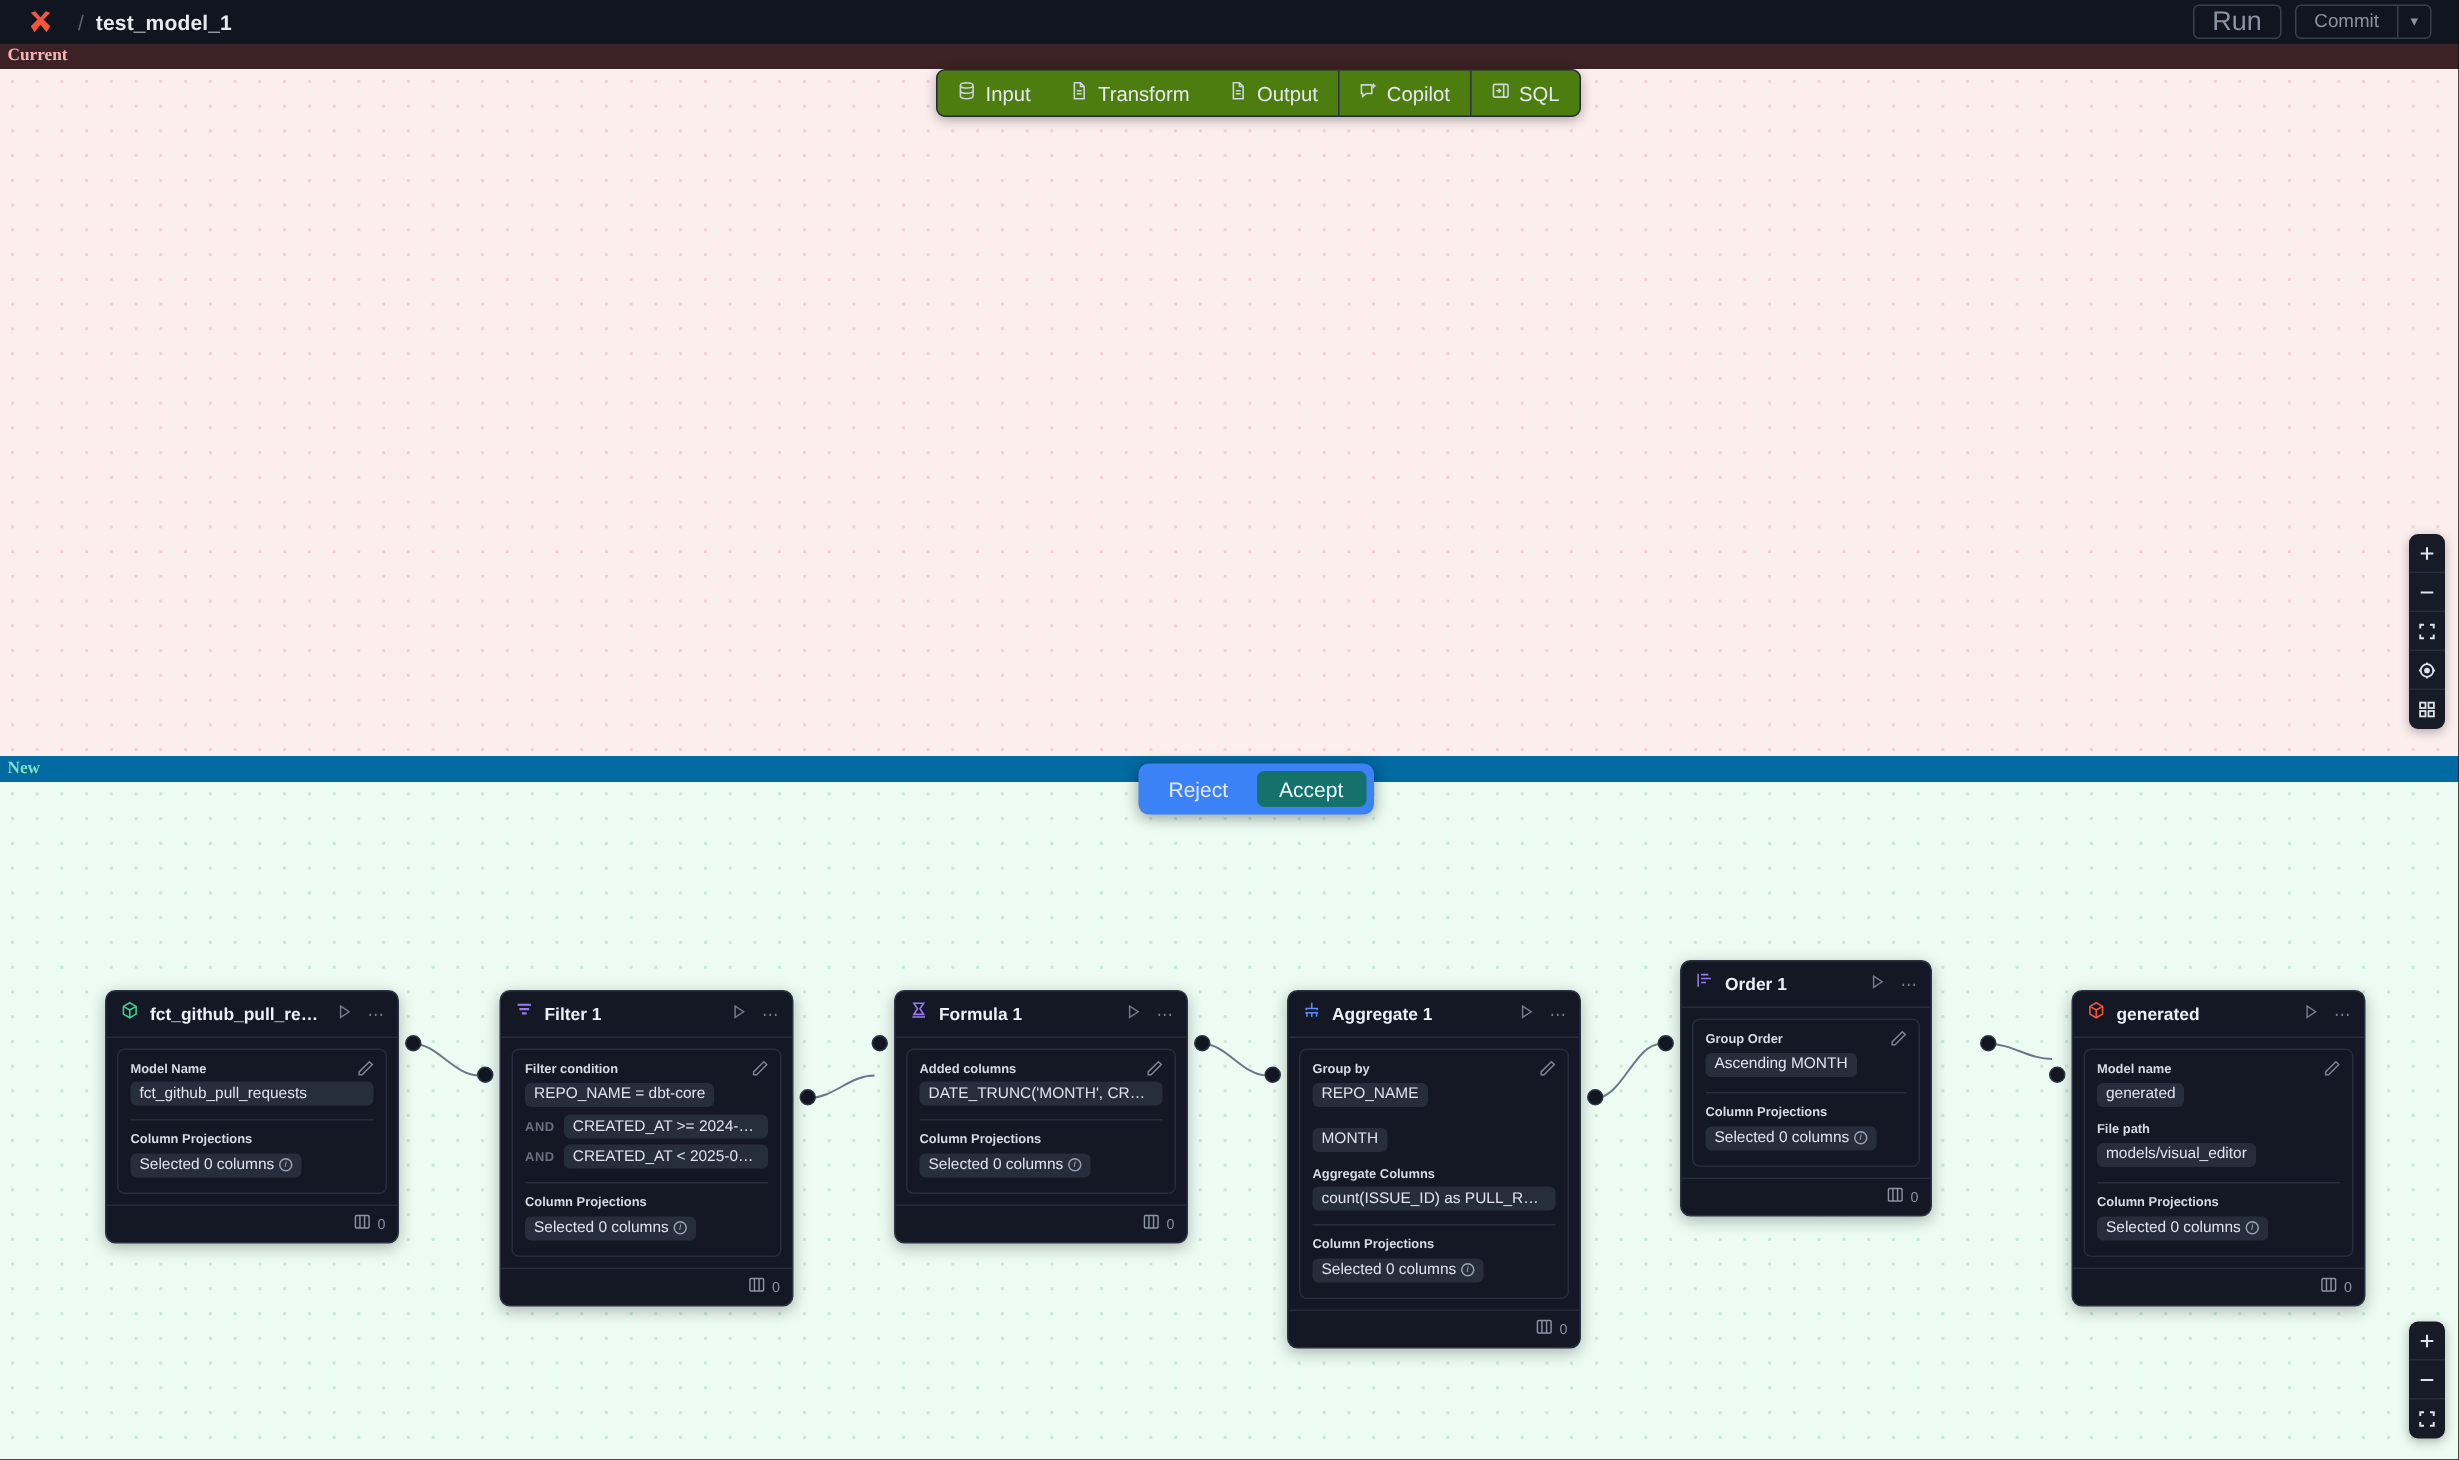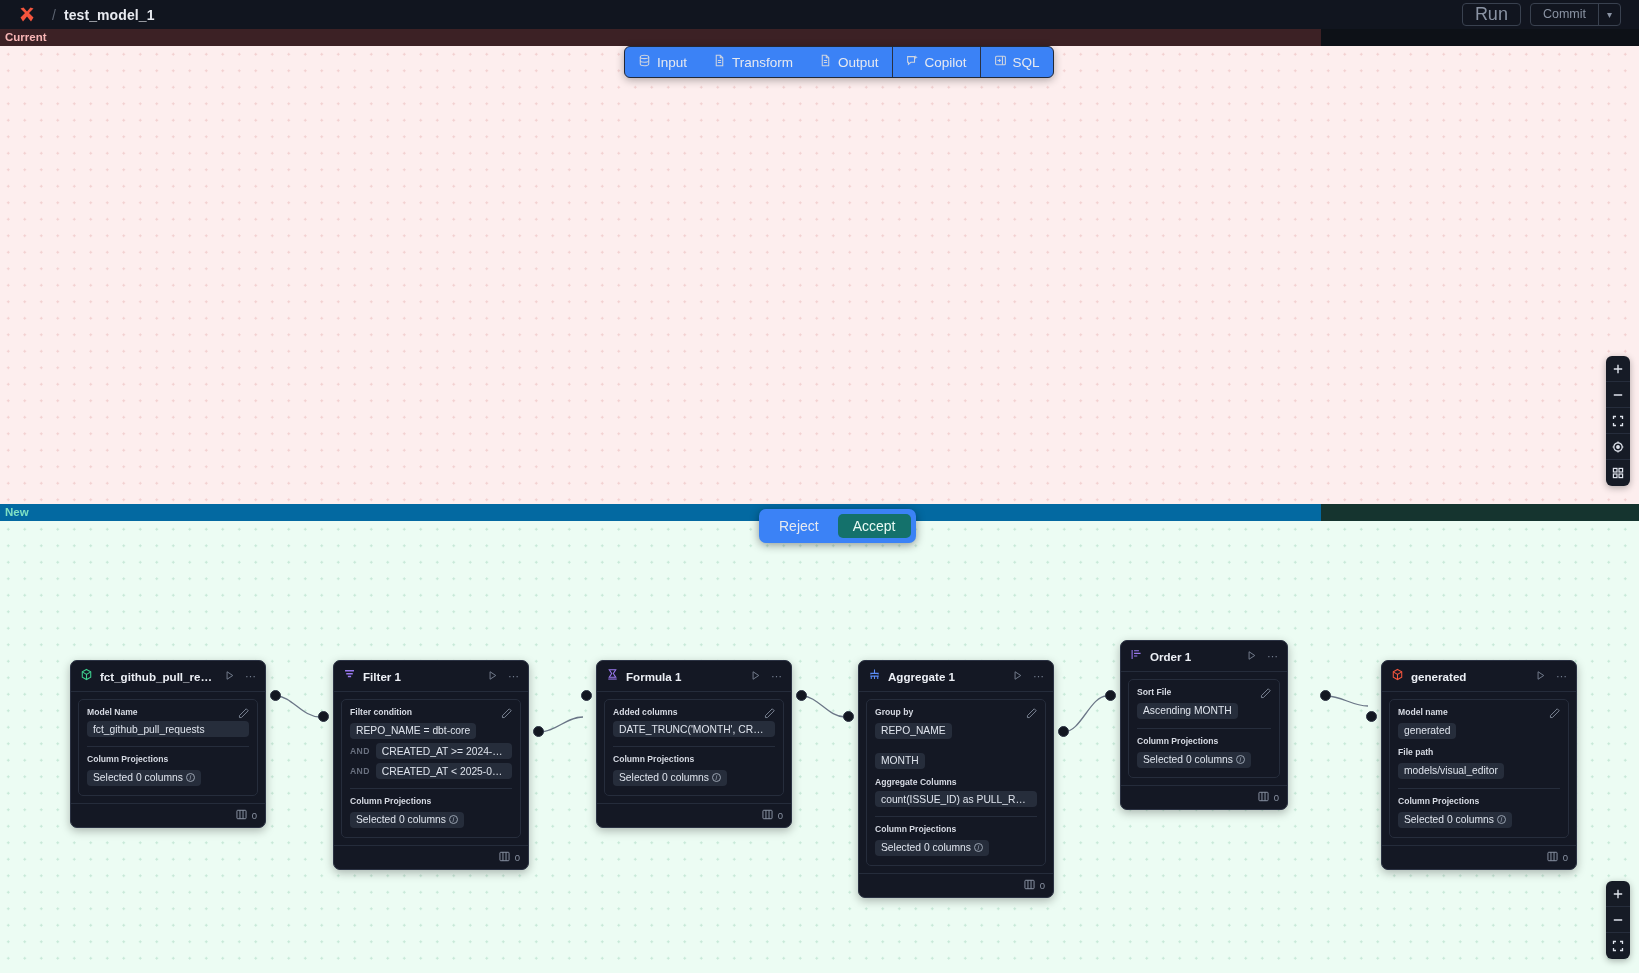--- a/index.html
+++ b/index.html
@@ -24,22 +24,22 @@
   .btn-ghost {
     border: 1px solid #39414f; border-radius: 4px; color: #8a93a3;
     font-size: 18px; padding: 3px 12px; background: transparent; line-height: 15px;
   }
   .btn-split { display: flex; border: 1px solid #39414f; border-radius: 4px; overflow: hidden; }
   .btn-split > div { color: #8a93a3; font-size: 12.5px; padding: 3px 12px; line-height: 15px; }
   .btn-split .caret { border-left: 1px solid #39414f; padding: 3px 8px; font-size: 10px; }
 
   
   .pane-label {
-    position: absolute; left: 0; width: 1321px; height: 17px;
-    font-size: 11.5px; font-weight: bold; padding-left: 5px; line-height: 17px; z-index: 30;
+    position: absolute; left: 0; width: 1639px; height: 17px;
+    font-size: 11.5px; font-weight: bold; padding-left: 5px; line-height: 17px; z-index: 30; font-family: Liberation Serif, serif;
   }
   .pane-label.current { top: 29px; background: #3c2125; color: #f8b5b5; }
   .pane-label.new     { top: 504px; background: #0369a1; color: #7fe0c4; }
 
   
   .canvas { position: absolute; left: 0; width: 1639px; overflow: hidden; }
   .canvas.top {
     top: 46px; height: 458px; background: #fdeeee;
     background-image: radial-gradient(#f2cfcf 1.1px, transparent 1.1px);
     background-size: 16.5px 16.5px;
@@ -50,21 +50,21 @@
     background-size: 16.5px 16.5px;
   }
   .divider-band {
     position: absolute; left: 0; top: 504px; width: 1639px; height: 17px;
     background: #15342f; z-index: 29;
   }
 
   
   .toolbar {
     position: absolute; top: 46px; left: 624px; height: 32px;
-    background: #3b82f6; border: 1px solid #222938; border-radius: 6px;
+    background: #4d7c0f; border: 1px solid #222938; border-radius: 6px;
     display: flex; align-items: stretch; z-index: 35;
     box-shadow: 0 2px 8px rgba(0,0,0,.32);
   }
   .tb-item {
     display: flex; align-items: center; gap: 6px; padding: 0 13px;
     color: #e6e9f0; font-size: 13.5px; white-space: nowrap;
   }
   .tb-item + .tb-item.divided { border-left: 1px solid #2a3142; }
 
   
@@ -428,21 +428,21 @@
       <span class="head-act"><svg width="13" height="13" viewBox="0 0 16 16" fill="none" stroke="#737c8d" stroke-width="1.2">
               <path d="M5 3.4l7 4.6-7 4.6z"></path>
             </svg></span>
       <span class="head-act">⋯</span>
     </div>
     <div class="node-body">
       <div class="panel">
         <span class="pencil"><svg width="13" height="13" viewBox="0 0 16 16" fill="none" stroke="#7b8494" stroke-width="1.2">
                 <path d="M11.4 2.2l2.4 2.4L5.4 13H3v-2.4z"></path>
               </svg></span>
-        <div class="fld-label">Sort File</div><div style="margin-bottom:2px"><span class="chip">Ascending MONTH</span></div>
+        <div class="fld-label">Group Order</div><div style="margin-bottom:2px"><span class="chip">Ascending MONTH</span></div>
         <div class="hr"></div>
         <div class="fld-label">Column Projections</div>
         <span class="chip">Selected 0 columns<i class="info-i">i</i></span>
       </div>
     </div>
     <div class="node-foot">
       <span><svg width="13" height="13" viewBox="0 0 16 16" fill="none" stroke="#8a93a3" stroke-width="1.2">
               <rect x="2.4" y="2.8" width="11.2" height="10.4" rx="1"></rect>
               <path d="M6.1 2.8v10.4M9.9 2.8v10.4"></path>
             </svg></span>

